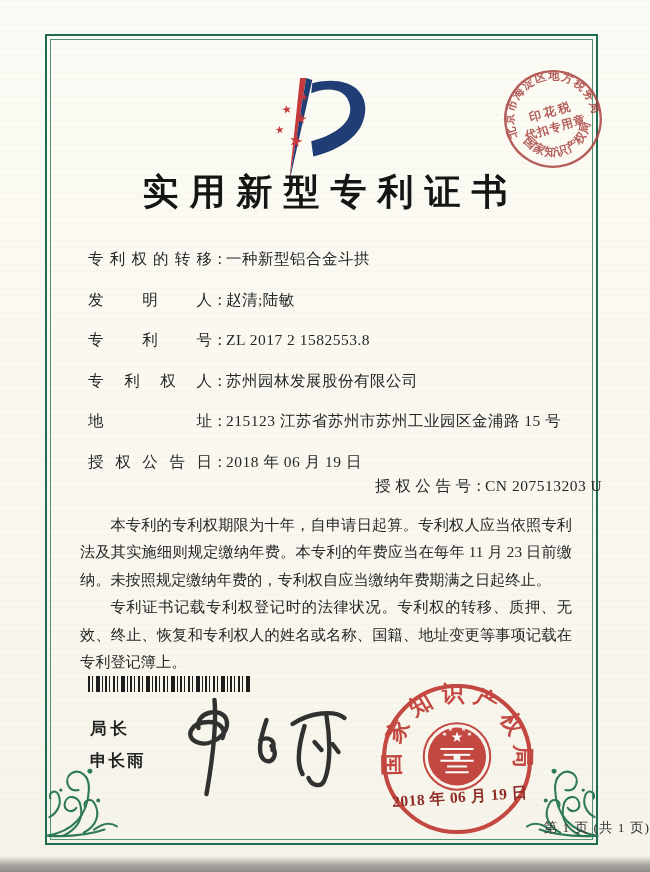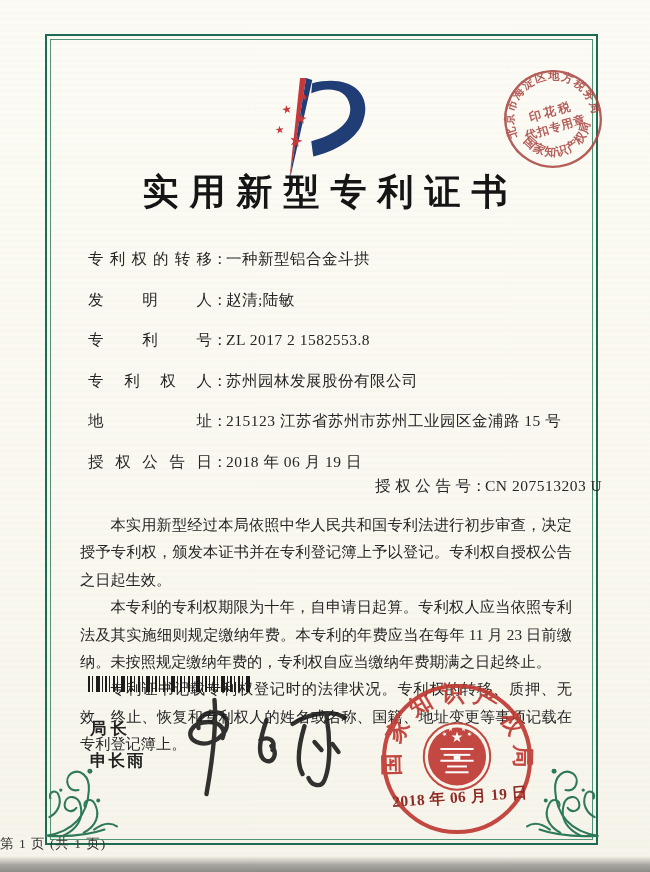--- a/index.html
+++ b/index.html
@@ -81,22 +81,22 @@
   .signature-svg{ position:absolute; left:162px; top:694px; width:195px; height:105px; opacity:.9; }
 
   .seal{ position:absolute; left:374px; top:676px; width:166px; height:166px; opacity:.92; }
   .seal-date{
     position:absolute; left:392px; top:786px; width:170px;
     font-size:15.5px; color:#8e2b25; letter-spacing:.5px; white-space:nowrap;
     transform:rotate(-4deg); font-weight:600;
   }
 
   .footer{
-    position:absolute; left:0; right:0; top:819px; text-align:left;
-    font-size:13.5px; color:#333; letter-spacing:1px;margin-top:16px;
+    position:absolute; left:0; right:0; top:819px; text-align:right;
+    font-size:13.5px; color:#333; letter-spacing:1px;
   }
 </style>
 </head>
 <body>
 
 <div class="sheet">
 
   <div class="frame"></div>
 
   <svg class="corner-flourish bl" viewBox="0 0 100 100">
@@ -179,21 +179,20 @@
     </div>
     <div class="frow">
       <span class="flabel">授权公告日</span><span class="fcolon">：</span><span class="fvalue">2018 年 06 月 19 日</span>
       <span class="right-col">
         <span class="flabel">授权公告号</span><span class="fcolon">：</span><span class="fvalue">CN 207513203 U</span>
       </span>
     </div>
   </div>
 
   <div class="body-text">
-    <p>本实用新型经过本局依照中华人民共和国专利法进行初步审查，决定授予专利权，颁发本证书并在专利登记簿上予以登记。专利权自授权公告之日起生效。</p>
     <p>本专利的专利权期限为十年，自申请日起算。专利权人应当依照专利法及其实施细则规定缴纳年费。本专利的年费应当在每年 11 月 23 日前缴纳。未按照规定缴纳年费的，专利权自应当缴纳年费期满之日起终止。</p>
     <p>专利证书记载专利权登记时的法律状况。专利权的转移、质押、无效、终止、恢复和专利权人的姓名或名称、国籍、地址变更等事项记载在专利登记簿上。</p>
   </div>
 
   <div class="barcode"></div>
 
   <div class="sig-title">局长</div>
   <div class="sig-name">申长雨</div>
 
   <svg class="signature-svg" viewBox="0 0 190 105">

